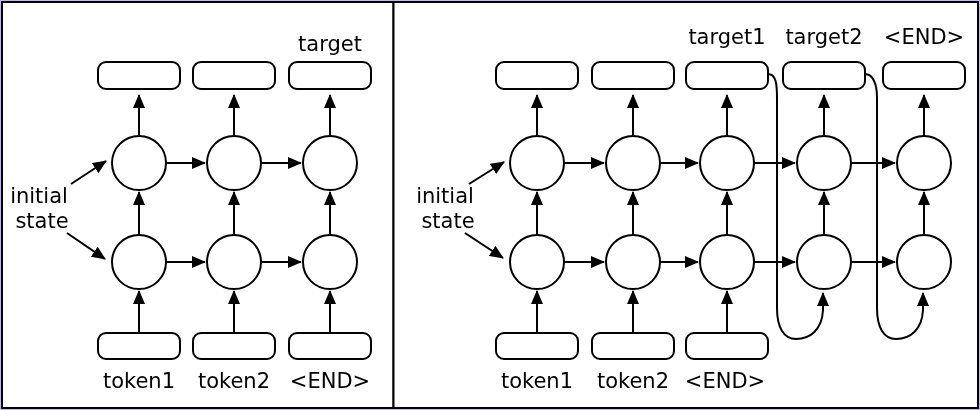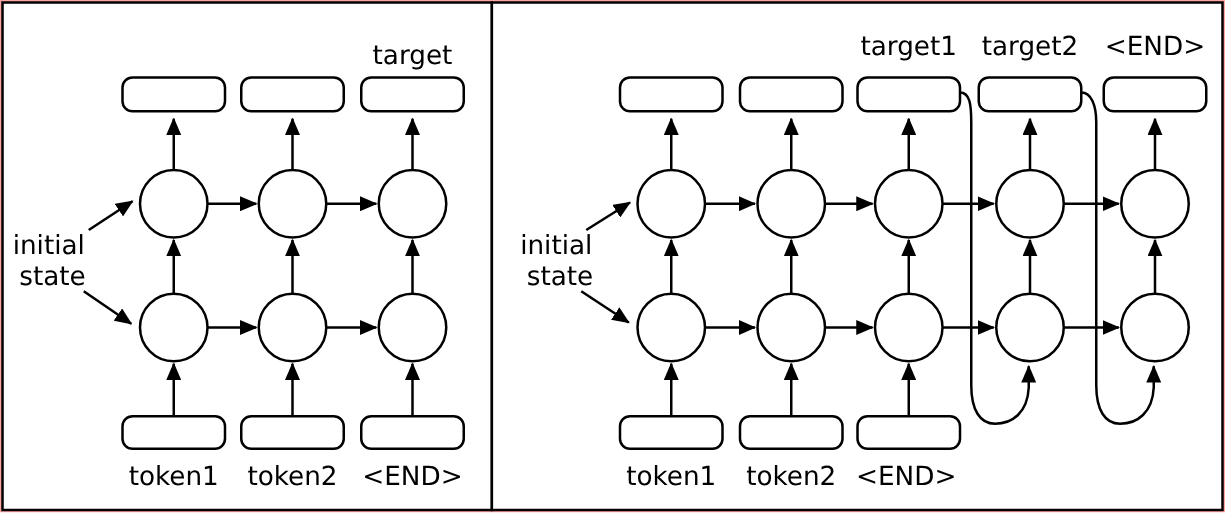--- a/index.html
+++ b/index.html
@@ -4,21 +4,21 @@
 <style>
   html, body {
     margin: 0;
     padding: 0;
     background: #ffffff;
   }
   .stage {
     width: 980px;
     height: 410px;
     position: relative;
-    background: #fca5a5;
+    background: #c4b5fd;
     overflow: hidden;
   }
   svg {
     display: block;
   }
   .shape {
     fill: #ffffff;
     stroke: #000000;
     stroke-width: 2;
   }

